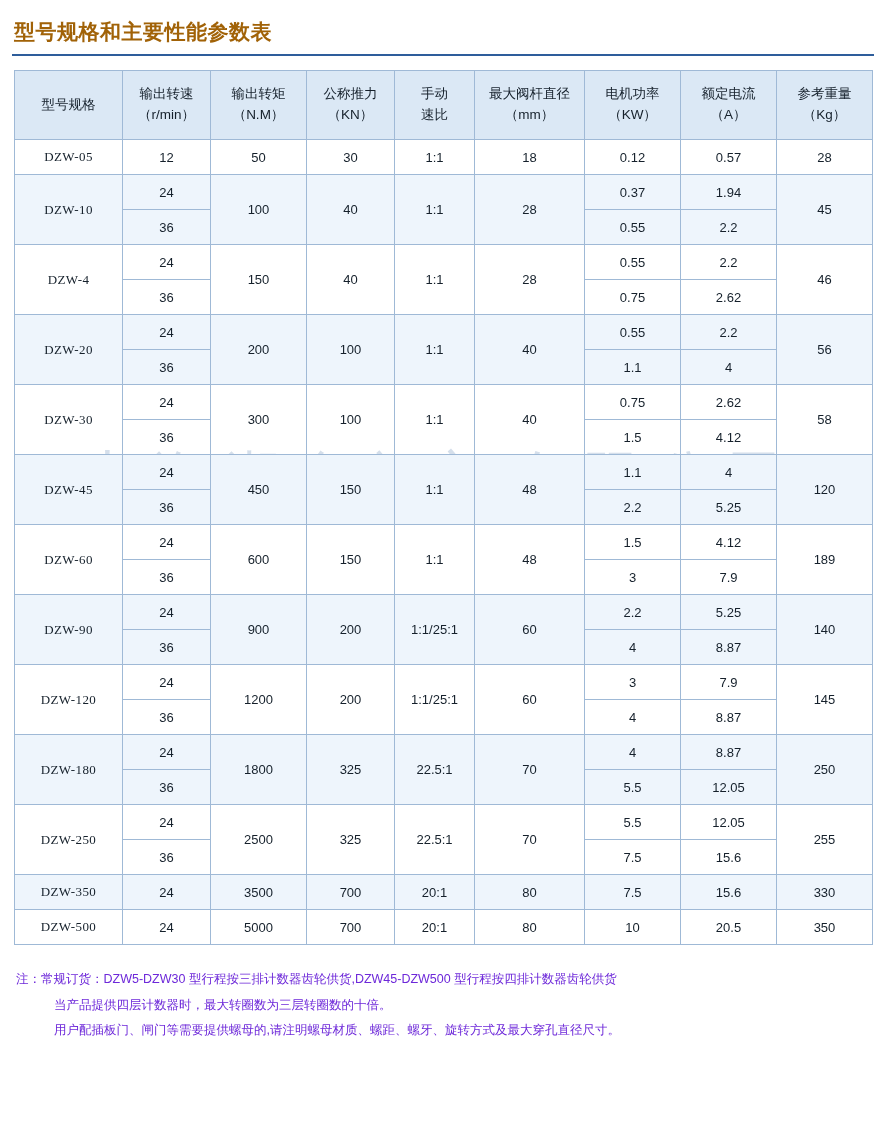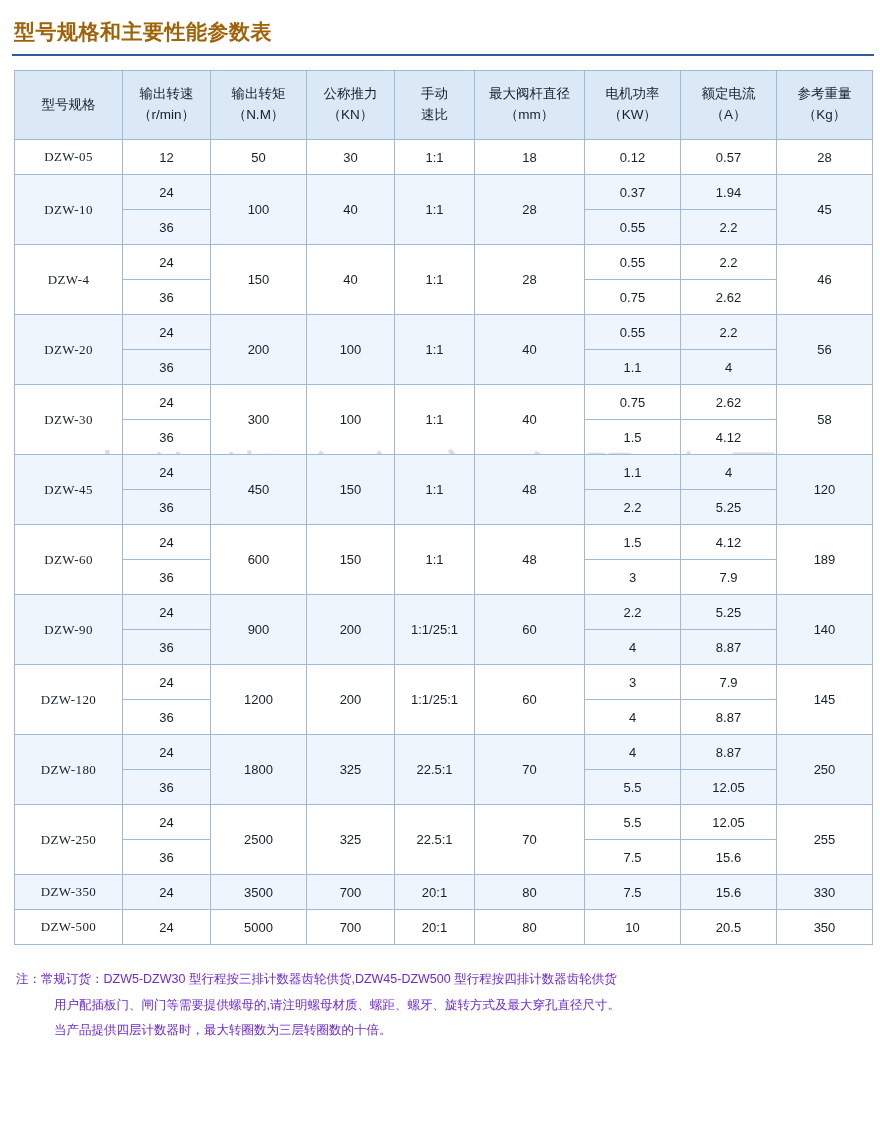--- a/index.html
+++ b/index.html
@@ -358,17 +358,17 @@
           <td>80</td>
           <td>10</td>
           <td>20.5</td>
           <td>350</td>
         </tr>
       </tbody>
   </table>
 
   <div class="notes">
     <div class="note-line">注：常规订货：DZW5-DZW30 型行程按三排计数器齿轮供货,DZW45-DZW500 型行程按四排计数器齿轮供货</div>
+    <div class="note-line indent">当产品提供四层计数器时，最大转圈数为三层转圈数的十倍。</div>
     <div class="note-line indent">用户配插板门、闸门等需要提供螺母的,请注明螺母材质、螺距、螺牙、旋转方式及最大穿孔直径尺寸。</div>
-    <div class="note-line indent">当产品提供四层计数器时，最大转圈数为三层转圈数的十倍。</div>
   </div>
 
 </div>
 
 </body></html>

